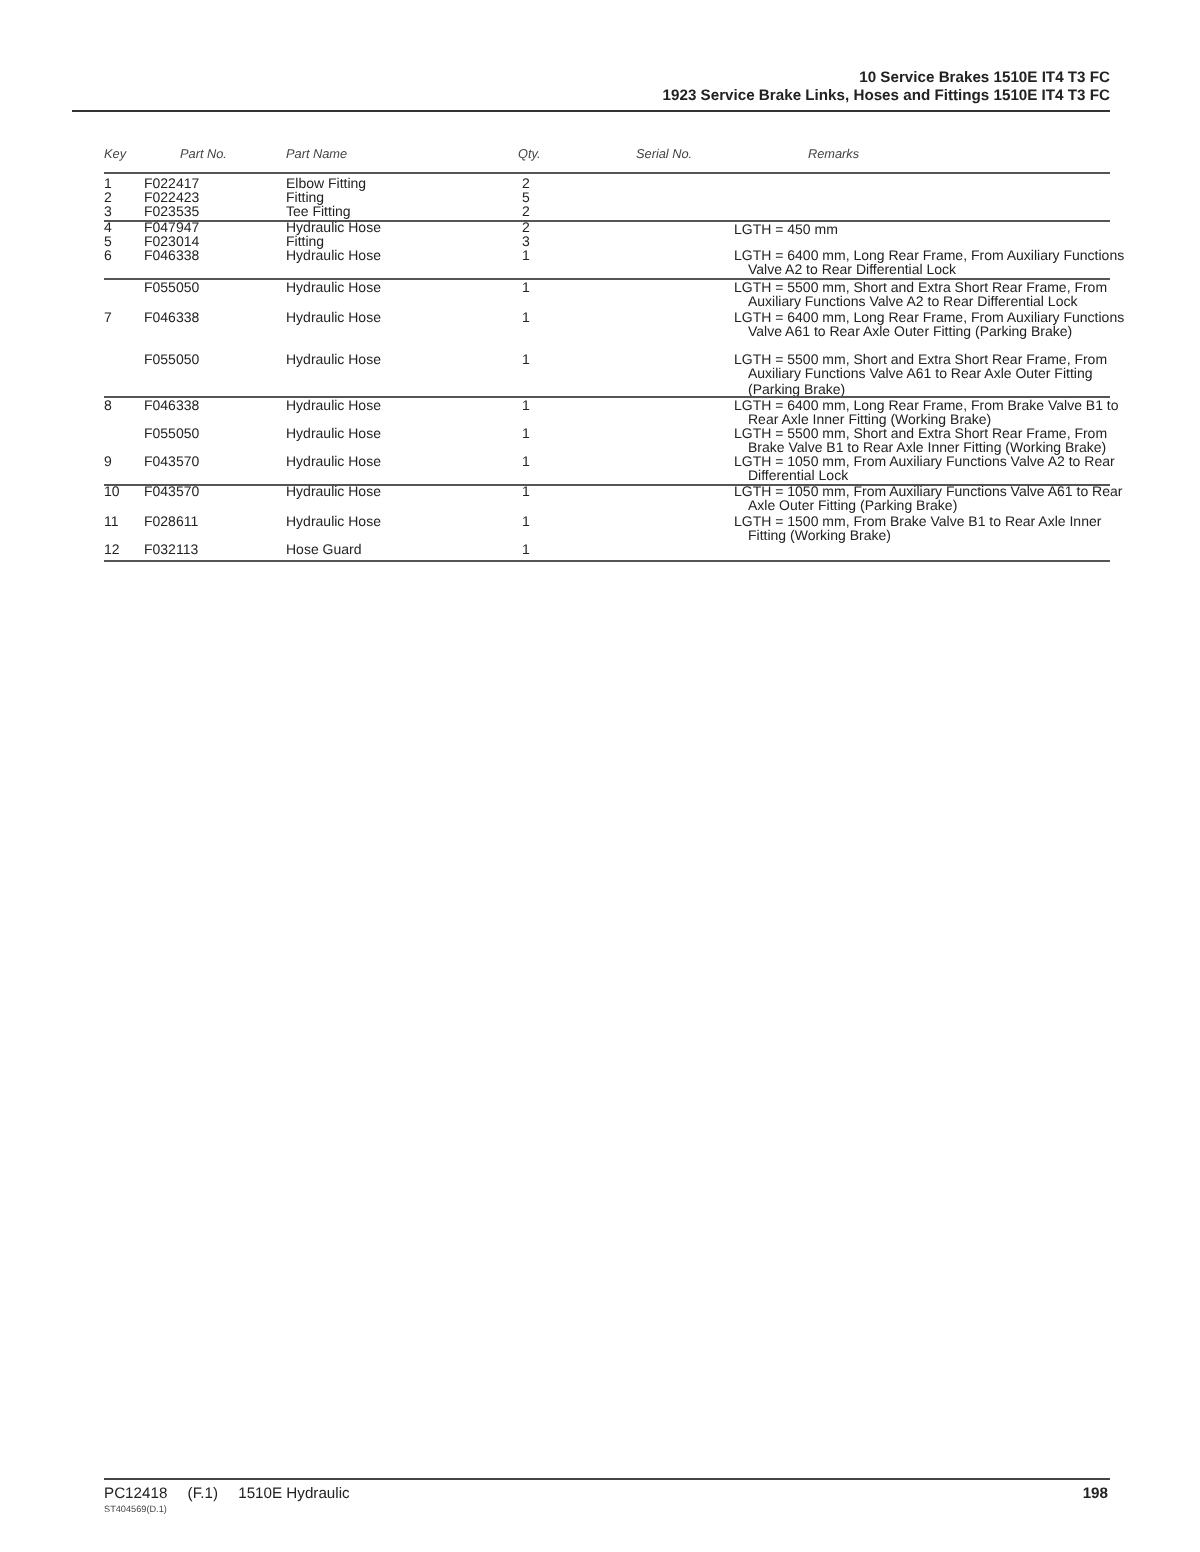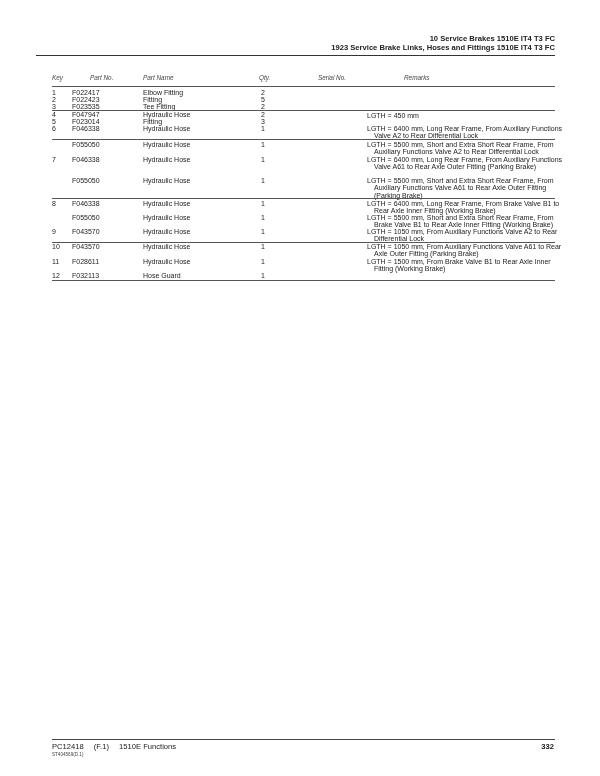--- a/index.html
+++ b/index.html
@@ -151,18 +151,18 @@
     <div class="cell p" style="top:272px">F032113</div>
     <div class="cell n" style="top:272px">Hose Guard</div>
     <div class="cell q" style="top:272px">1</div>
   </div>
   <div class="group-rule" style="top:280px"></div>
 
   <div class="foot-rule"></div>
   <div class="foot-left">
     <span>PC12418</span>
     <span>(F.1)</span>
-    <span>1510E Functions</span>
+    <span>1510E Hydraulic</span>
   </div>
   <div class="foot-small">ST404569(D.1)</div>
-  <div class="foot-page">332</div>
+  <div class="foot-page">198</div>
 
 </div>
 
 </body></html>

